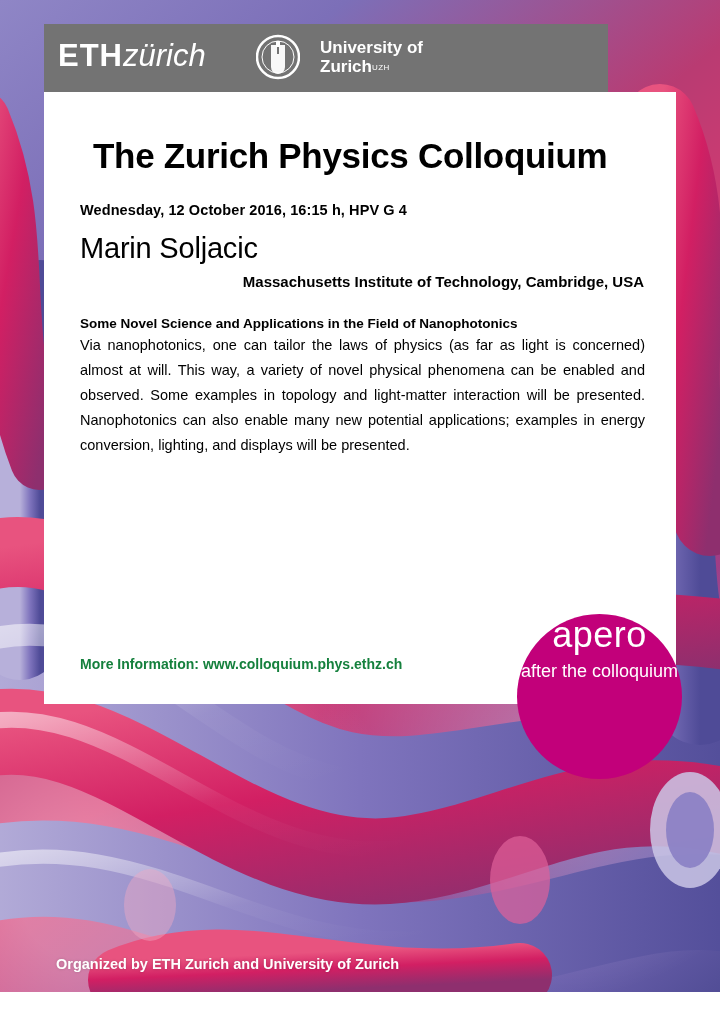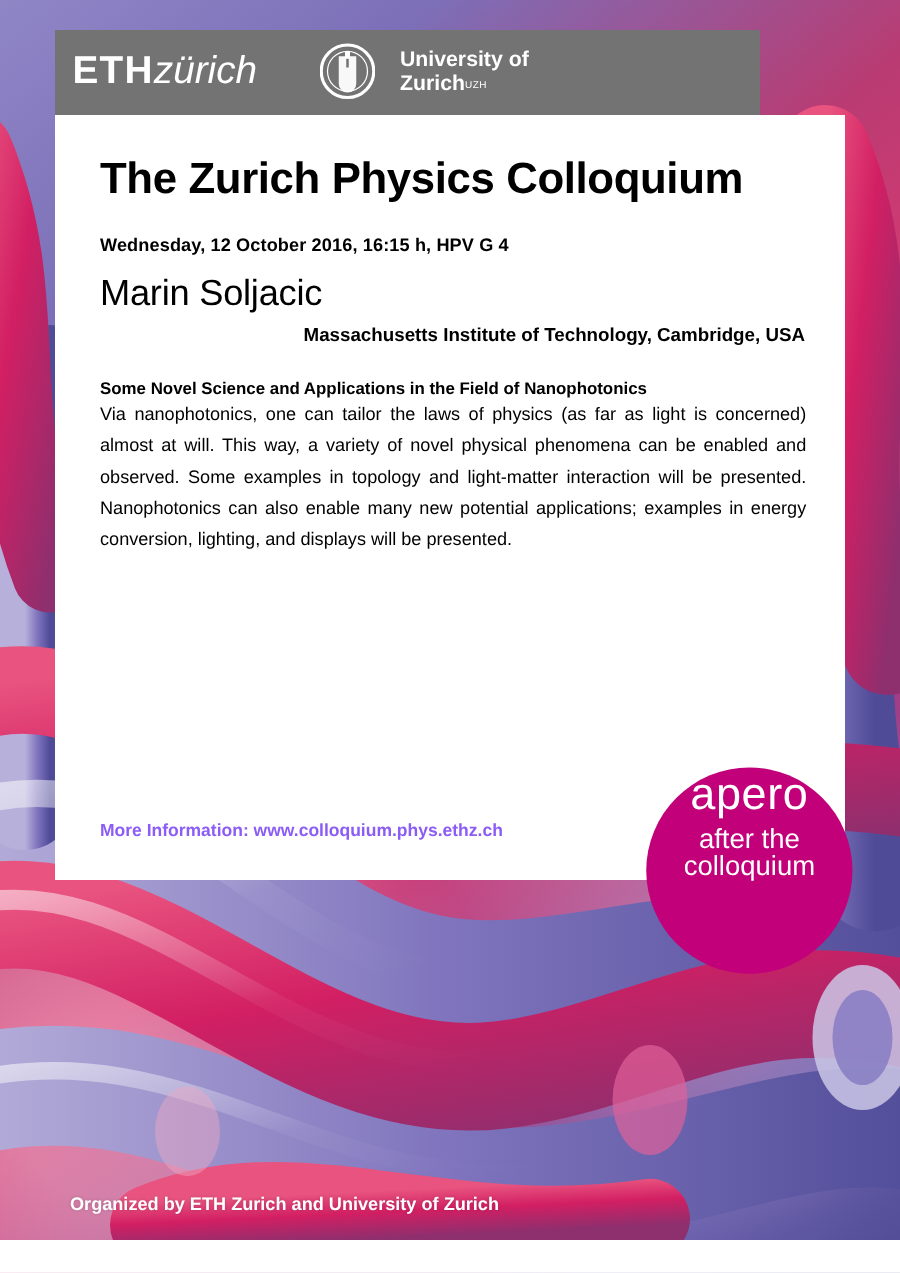--- a/index.html
+++ b/index.html
@@ -89,21 +89,21 @@
     left: 44px; top: 92px;
     width: 632px; height: 612px;
     background: #ffffff;
   }
   .card-inner {
     position: absolute;
     left: 36px; top: 30px;
     right: 32px;
   }
   h1.title {
-    margin: 0;
+    margin: 13px;
     font-size: 35px;
     line-height: 41px;
     font-weight: 700;
     color: #000000;
     letter-spacing: -0.3px;
   }
   .datetime {
     margin-top: 26px;
     font-size: 14.5px;
     font-weight: 700;
@@ -138,21 +138,21 @@
     color: #000000;
     width: 565px;
     text-align: justify;
   }
   .moreinfo {
     position: absolute;
     left: 36px;
     bottom: 0px;
     font-size: 14px;
     font-weight: 700;
-    color: #8b5cf6;
+    color: #15803d;
   }
   .moreinfo-wrap {
     position: absolute;
     left: 0; bottom: 32px;
     width: 100%;
   }
 
   
   .apero {
     position: absolute;
@@ -168,21 +168,21 @@
     justify-content: flex-start;
     line-height: 1.18;
   }
   .apero .big {
     font-size: 36px;
     font-weight: 400;
     letter-spacing: 0.5px;
     margin-bottom: 4px;
   }
   .apero .small {
-    font-size: 22px;
+    font-size: 18px;
     font-weight: 400;
     line-height: 22px;
   }
 
   
   .footer {
     position: absolute;
     left: 56px;
     top: 956px;
     font-size: 14.5px;

